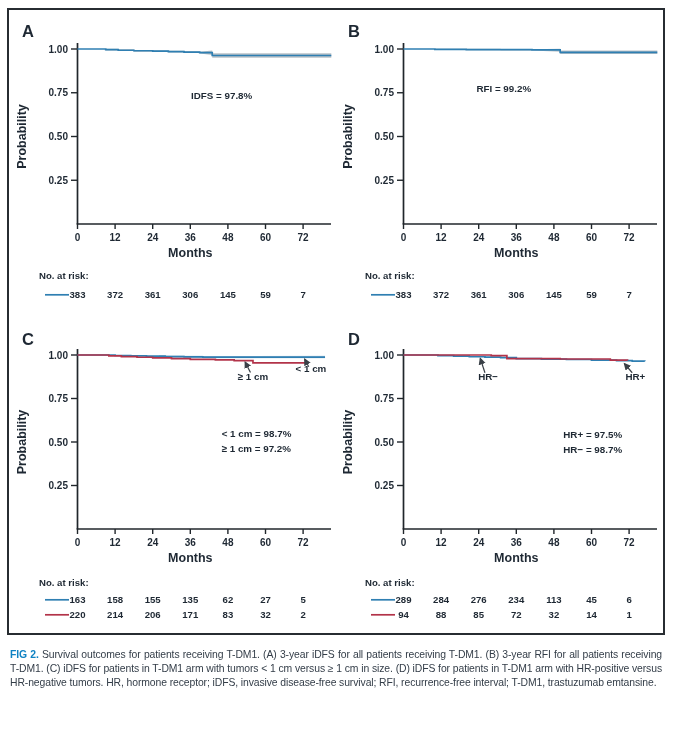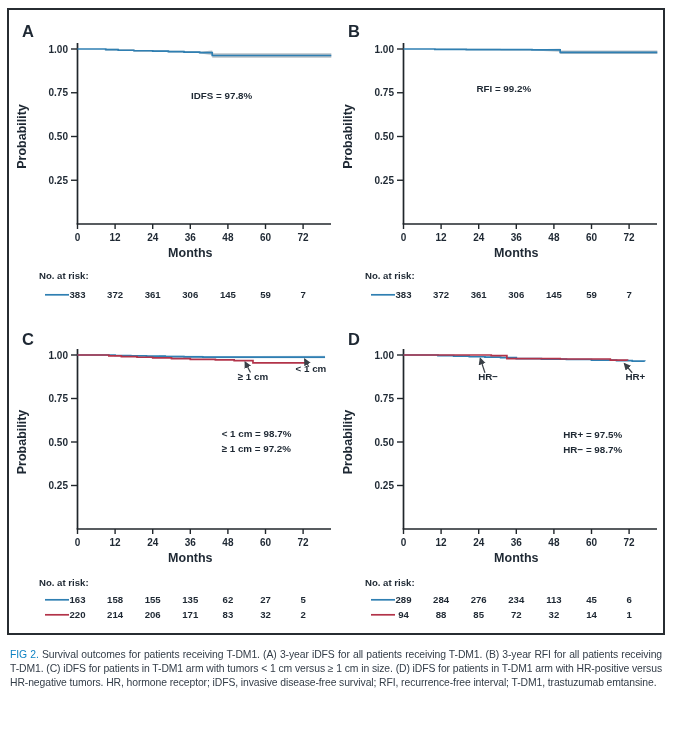--- a/index.html
+++ b/index.html
@@ -8,21 +8,21 @@
   .figure-box{position:absolute;left:7px;top:8px;width:654px;height:623px;
               border:2px solid #272c31;background:#ffffff;}
   .panel-svg{position:absolute;display:block;}
   .panel-a{left:0;top:0;}
   .panel-b{left:326px;top:0;}
   .panel-c{left:0;top:310px;}
   .panel-d{left:326px;top:310px;}
   .caption{position:absolute;left:10px;top:648px;width:652px;margin:0;
            font-size:10.4px;line-height:13.9px;color:#333d48;text-align:justify;
            letter-spacing:-0.1px;}
-  .caption .cap-label{font-weight:normal;color:#0e82c3;}
+  .caption .cap-label{font-weight:bold;color:#0e82c3;}
   svg text{fill:#1e2833;}
 </style>
 </head>
 <body>
 
 <div class="figure-box">
   <svg class="panel-svg panel-a" width="326" height="310" viewBox="0 0 326 310">
       <defs>
         <marker id="arw0" markerWidth="7" markerHeight="7" refX="5" refY="3" orient="auto">
           <path d="M0,0 L6,3 L0,6 Z" fill="#3a4047"></path>

